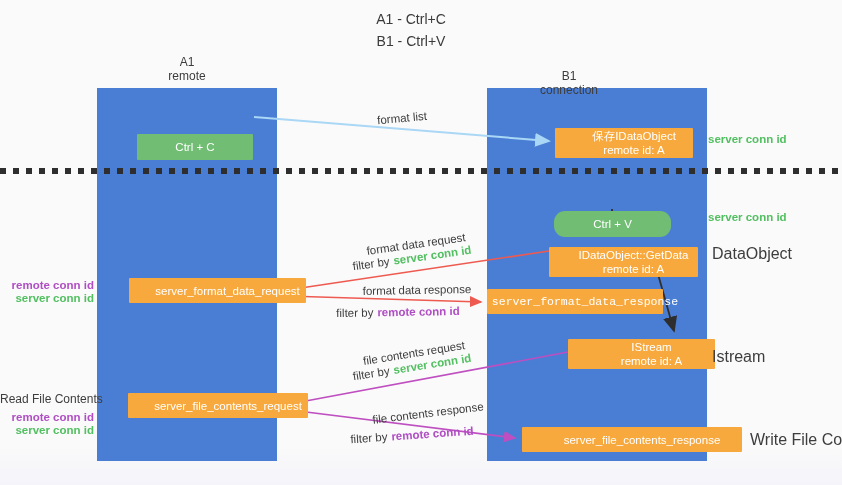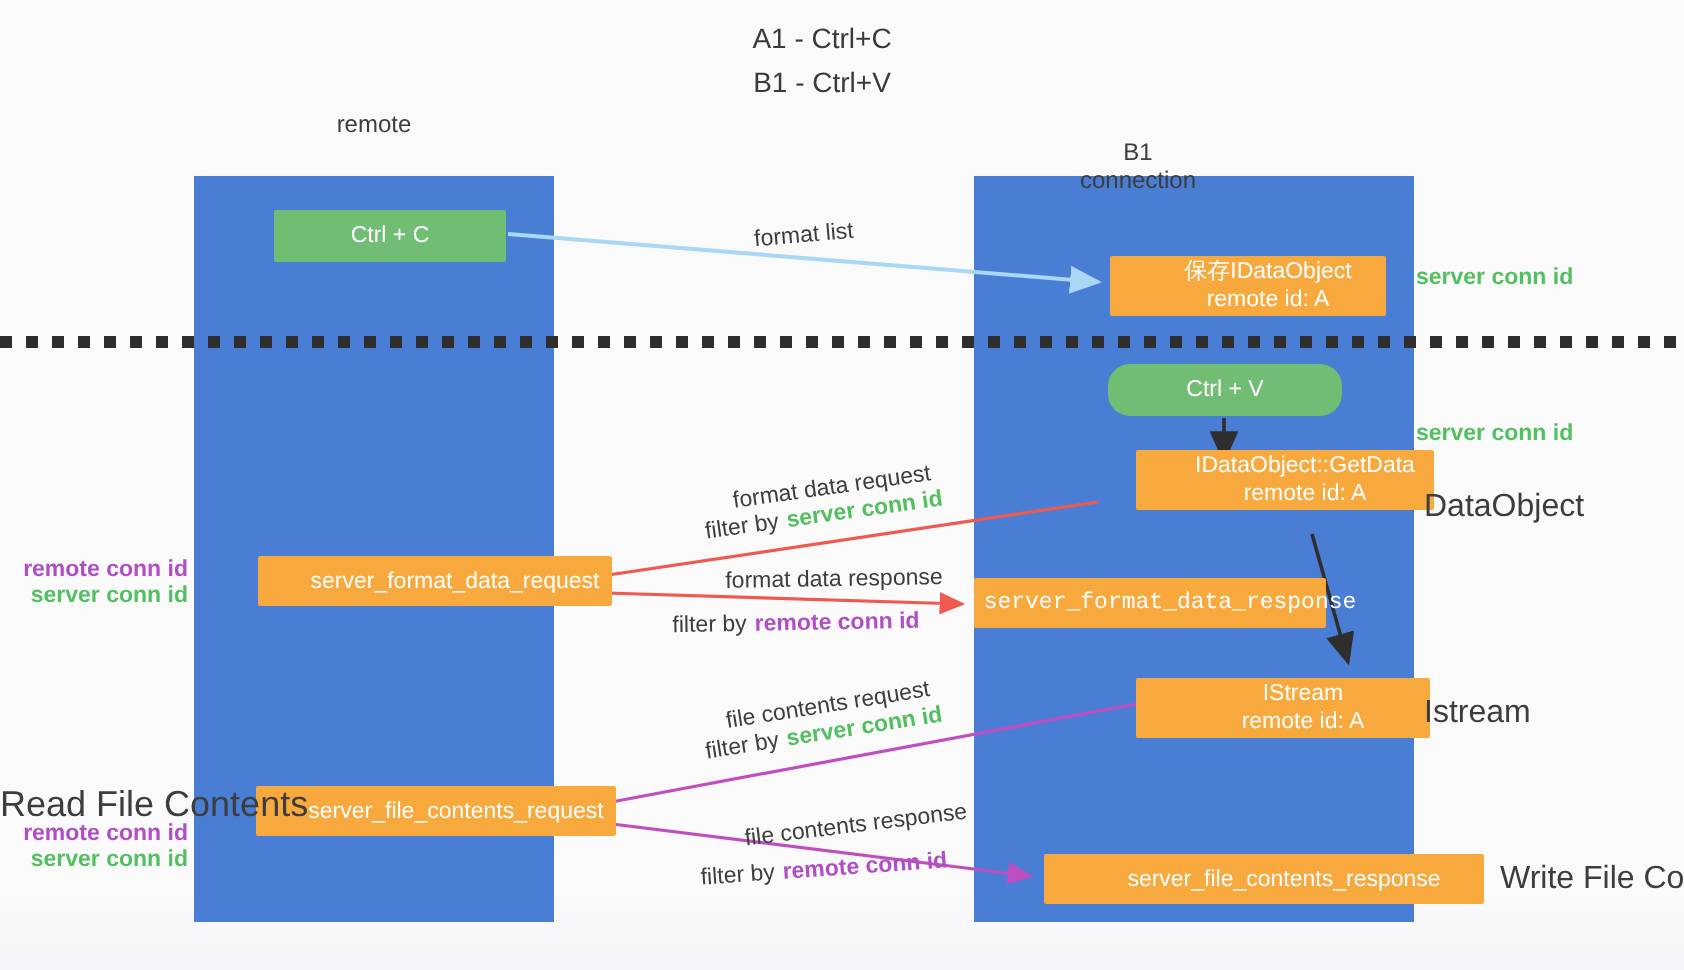--- a/index.html
+++ b/index.html
@@ -44,21 +44,21 @@
   .node{
     position:absolute;
     display:flex;flex-direction:column;
     align-items:center;justify-content:center;
     color:#ffffff;
     font-size:11.5px;
     line-height:14px;
     text-align:center;
     border-radius:1px;
   }
-  .node.green{background:#72bd74;}
+  .node.green{background:#72bd74;margin-top:29px;}
   .node.orange{background:#f8a93e;padding-left:20px;}
   
   .edge-label{
     position:absolute;
     color:#3d3d3d;
     font-size:11.5px;
     white-space:nowrap;
     transform-origin:center;
   }
   .edge-label .tint{font-weight:bold;}
@@ -72,21 +72,21 @@
     color:#3d3d3d;
     white-space:nowrap;
   }
   .side-label.green{color:#52bf61;font-weight:bold;font-size:11.5px;}
   .left-align-right{
     position:absolute;
     left:0;width:94px;
     text-align:right;
     white-space:nowrap;
   }
-  .left-align-right.dark{font-size:18px;color:#3d3d3d;}
+  .left-align-right.dark{font-size:12px;color:#3d3d3d;}
   .left-align-right.green{font-size:11.5px;color:#52bf61;font-weight:bold;}
   .left-align-right.purple{font-size:11.5px;color:#b04ec4;font-weight:bold;}
   #arrows{position:absolute;left:0;top:0;z-index:2;pointer-events:none;}
   .layer-nodes{position:relative;z-index:3;}
   .layer-cols{position:absolute;left:0;top:0;z-index:1;}
 </style>
 </head>
 <body>
 
 <div id="canvas">
@@ -121,20 +121,21 @@
   </svg>
 
   <div class="layer-nodes">
 
     <div class="title" style="left:321px;top:8px;width:180px;">
       <div>A1 - Ctrl+C</div>
       <div>B1 - Ctrl+V</div>
     </div>
 
     <div class="col-header" style="left:97px;top:55px;width:180px;">
+      <div>A1</div>
       <div>remote</div>
     </div>
     <div class="col-header" style="left:459px;top:55px;width:220px;margin-top:14px;">
       <div>B1</div>
       <div>connection</div>
     </div>
 
     <div class="dotted" style="top:168px;"></div>
 
     <div class="node green" style="left:137px;top:105px;width:116px;height:26px;">
@@ -143,21 +144,21 @@
 
     <div class="node orange" style="left:555px;top:128px;width:118px;height:30px;">
       <span>保存IDataObject</span>
       <span>remote id: A</span>
     </div>
 
     <div class="node green" style="left:554px;top:182px;width:117px;height:26px;border-radius:11px;">
       <span>Ctrl + V</span>
     </div>
 
-    <div class="node orange" style="left:549px;top:225px;width:129px;height:30px;margin-left:19px;">
+    <div class="node orange" style="left:549px;top:247px;width:129px;height:30px;">
       <span>IDataObject::GetData</span>
       <span>remote id: A</span>
     </div>
 
     <div class="node orange" style="left:129px;top:278px;width:157px;height:25px;">
       <span>server_format_data_request</span>
     </div>
 
     <div class="node orange" style="left:487px;top:289px;width:156px;height:25px;font-family:Liberation Mono, monospace;">
       <span>server_format_data_response</span>

